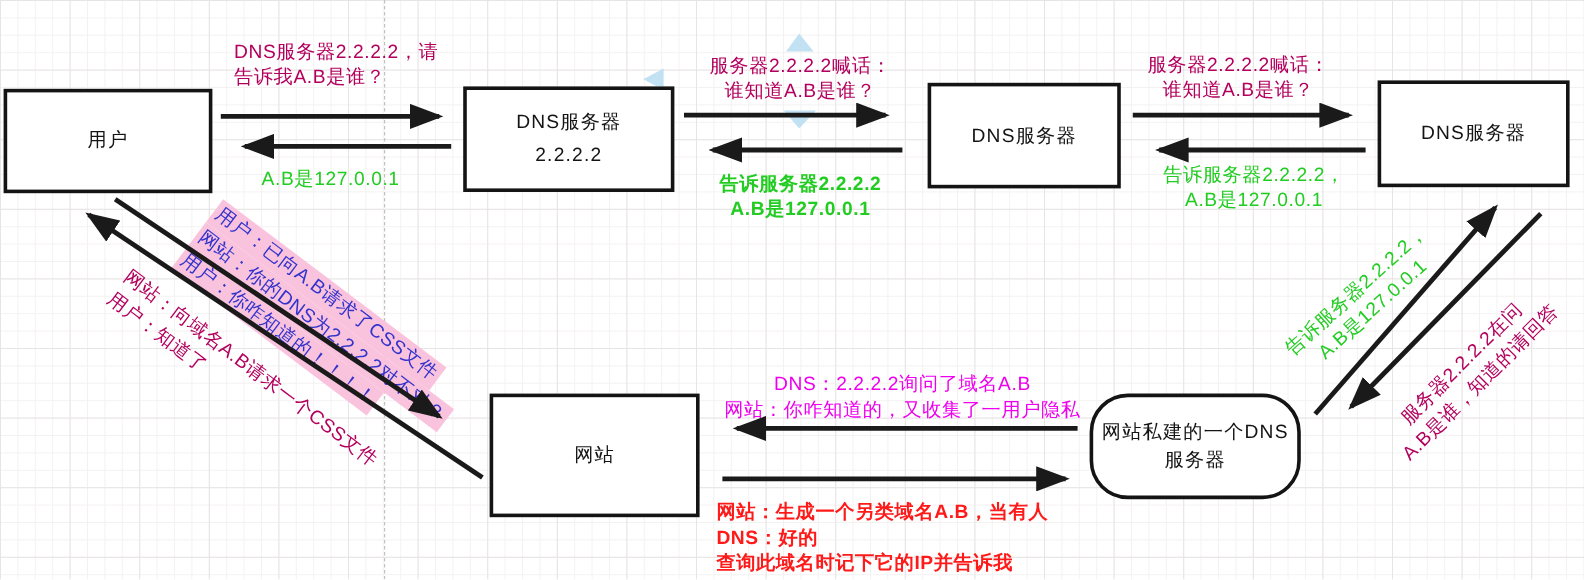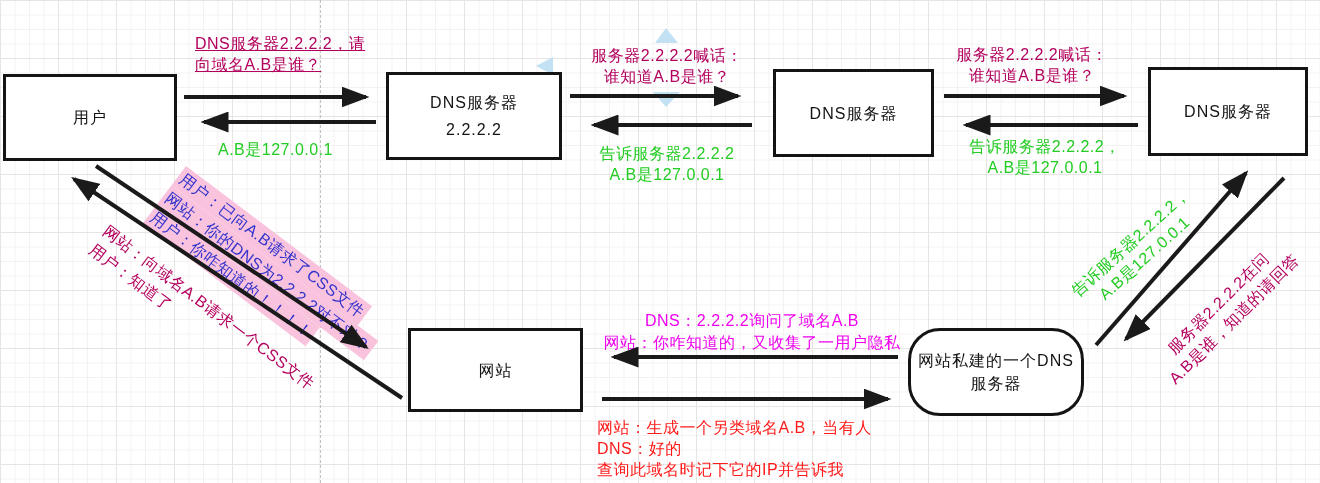--- a/index.html
+++ b/index.html
@@ -55,21 +55,21 @@
   <div class="node" style="left:386px; top:72px; width:176px; height:88px;">
     <span>DNS服务器</span>
     <span>2.2.2.2</span>
   </div>
   <div class="node" style="left:773px; top:69px; width:161px; height:88px;">
     <span>DNS服务器</span>
   </div>
   <div class="node" style="left:1148px; top:67px; width:160px; height:89px;">
     <span>DNS服务器</span>
   </div>
-  <div class="node" style="left:408px; top:328px; width:175px; height:84px;">
+  <div class="node" style="left:408px; top:328px; width:175px; height:103px;">
     <span>网站</span>
   </div>
   <div class="node tight" style="left:908px; top:328px; width:176px; height:88px;">
     <span>网站私建的一个DNS</span>
     <span>服务器</span>
   </div>
 
   <svg class="wires" width="1320" height="483">
     <defs>
       <marker id="ah" viewBox="0 0 8 6" refX="7" refY="3" markerWidth="7" markerHeight="5.25" markerUnits="strokeWidth" orient="auto">
@@ -85,51 +85,51 @@
       <line x1="1138" y1="125" x2="966" y2="125" marker-end="url(#ah)"></line>
       <line x1="898" y1="357" x2="614" y2="357" marker-end="url(#ah)"></line>
       <line x1="602" y1="399" x2="888" y2="399" marker-end="url(#ah)"></line>
       <line x1="402" y1="398" x2="74" y2="179" marker-end="url(#ah)"></line>
       <line x1="96" y1="166" x2="366" y2="347" marker-end="url(#ah)"></line>
       <line x1="1096" y1="345" x2="1246" y2="173" marker-end="url(#ah)"></line>
       <line x1="1284" y1="178" x2="1126" y2="339" marker-end="url(#ah)"></line>
     </g>
   </svg>
 
-  <div class="msg crimson" style="left:195px; top:33px;text-decoration:underline;">
+  <div class="msg crimson" style="left:195px; top:33px;">
     <div>DNS服务器2.2.2.2，请</div>
-    <div>向域名A.B是谁？</div>
+    <div>告诉我A.B是谁？</div>
   </div>
   <div class="msg green" style="left:218px; top:139px;">
     <div>A.B是127.0.0.1</div>
   </div>
 
   <div class="msg crimson center" style="left:588px; top:45px; width:158px;">
     <div>服务器2.2.2.2喊话：</div>
     <div>谁知道A.B是谁？</div>
   </div>
-  <div class="msg green center" style="left:588px; top:143px; width:158px;">
+  <div class="msg green center" style="left:588px; top:143px; width:158px;font-weight:bold;">
     <div>告诉服务器2.2.2.2</div>
     <div>A.B是127.0.0.1</div>
   </div>
 
   <div class="msg crimson center" style="left:956px; top:44px; width:152px;">
     <div>服务器2.2.2.2喊话：</div>
     <div>谁知道A.B是谁？</div>
   </div>
   <div class="msg green center" style="left:966px; top:136px; width:158px;">
     <div>告诉服务器2.2.2.2，</div>
     <div>A.B是127.0.0.1</div>
   </div>
 
   <div class="msg magenta center" style="left:598px; top:310px; width:308px; line-height:22px;text-align:center;">
     <div>DNS：2.2.2.2询问了域名A.B</div>
     <div>网站：你咋知道的，又收集了一用户隐私</div>
   </div>
-  <div class="msg red" style="left:597px; top:417px;">
+  <div class="msg red" style="left:597px; top:417px;font-weight:bold;">
     <div>网站：生成一个另类域名A.B，当有人</div>
     <div>DNS：好的</div>
     <div>查询此域名时记下它的IP并告诉我</div>
   </div>
 
   <div class="msg rot" style="left:186px; top:166px; line-height:24px; transform:rotate(37deg);">
     <div><span class="pinkline">用户：已向A.B请求了CSS文件</span></div>
     <div><span class="pinkline">网站：你的DNS为2.2.2.2对不对？</span></div>
     <div><span class="pinkline">用户：你咋知道的！！！！</span></div>
   </div>

